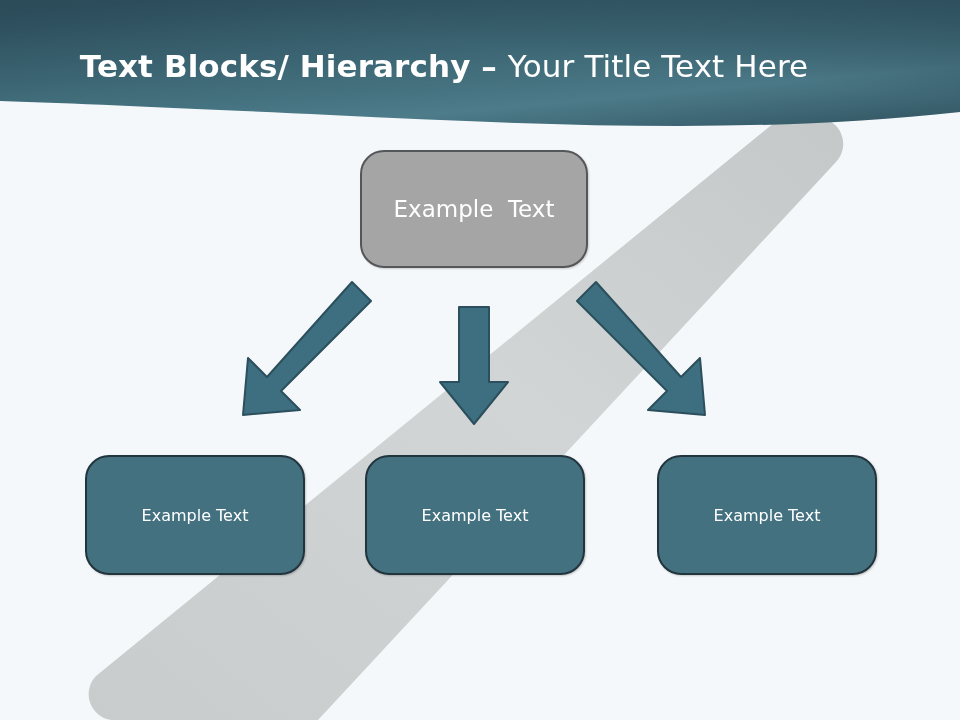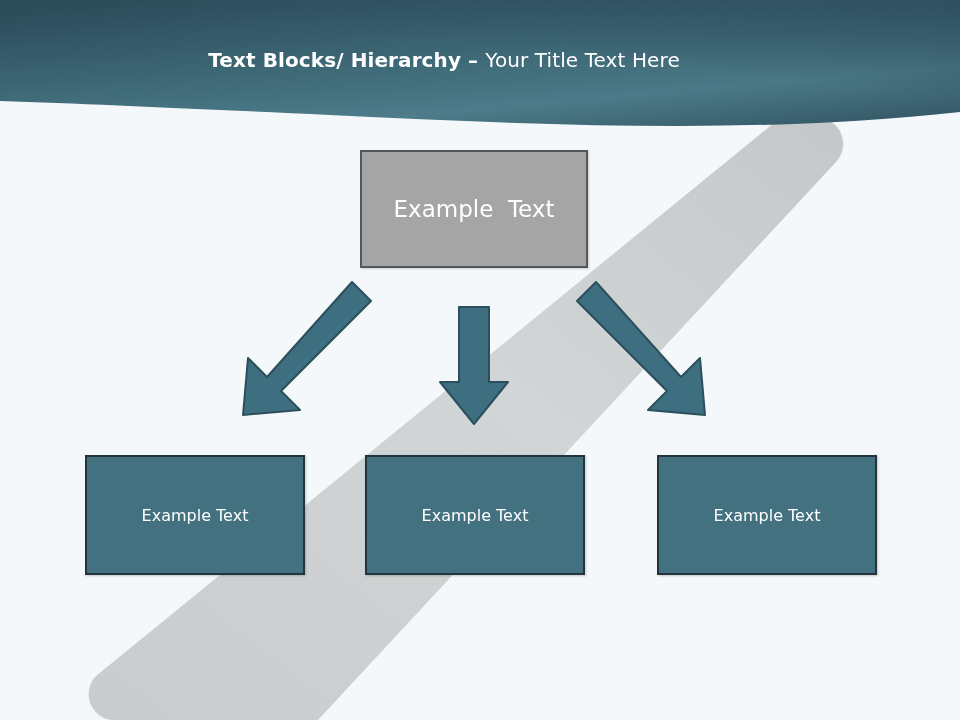--- a/index.html
+++ b/index.html
@@ -33,36 +33,36 @@
   }
   .header svg { display: block; }
 
   .title {
     position: absolute;
     left: 0;
     top: 48px;
     width: 888px;
     text-align: center;
     color: #ffffff;
-    font-size: 20px;
+    font-size: 31px;
     letter-spacing: 0.1px;
     white-space: nowrap;
     z-index: 5;
   }
   .title .t-bold { font-weight: bold; }
   .title .t-light { font-weight: normal; }
 
   
   .node {
     position: absolute;
     box-sizing: border-box;
     display: flex;
     align-items: center;
     justify-content: center;
-    border-radius: 0;
+    border-radius: 24px;
     color: #ffffff;
     text-align: center;
     z-index: 4;
   }
   .node-top {
     left: 360px;
     top: 150px;
     width: 228px;
     height: 118px;
     background: #a5a5a5;

